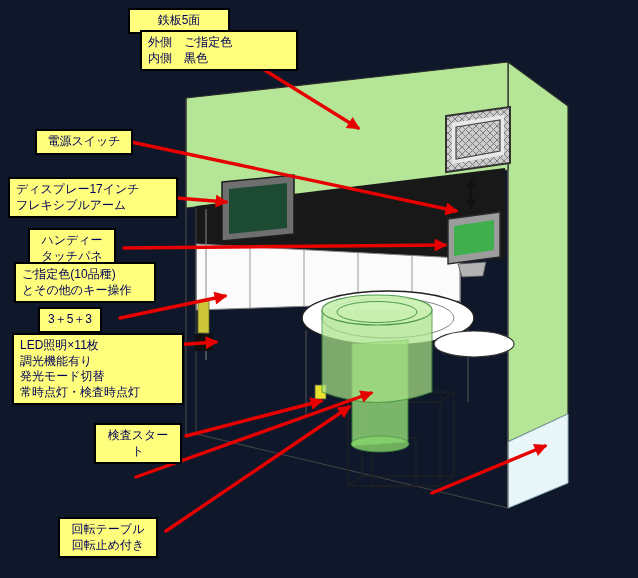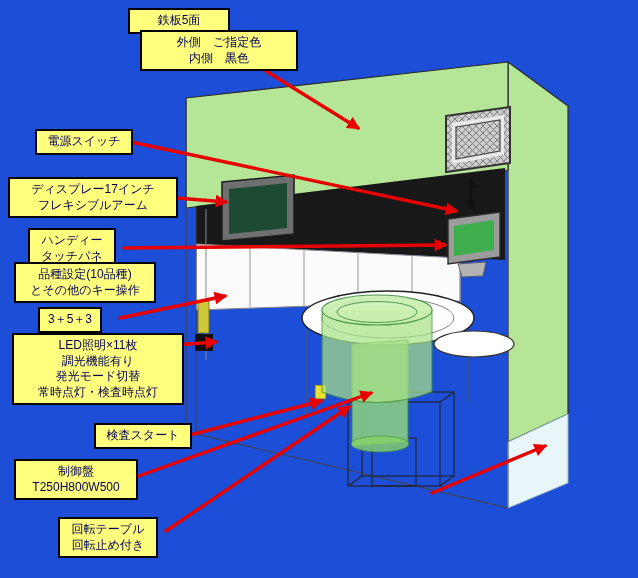--- a/index.html
+++ b/index.html
@@ -1,21 +1,21 @@
 <!DOCTYPE html>
 <html style="--label-bg: #ffff7d; --label-text: #00005a; --arrow-red: #e60000; --panel-green: #b5e596; --pvc-light: #e9f6f9; --dark-band: #181818; --screen-dark: #1d4a33; --screen-green: #3fae4d;"><head>
 <meta charset="utf-8">
 <style>
   html,body{margin:0;padding:0;background:#ffffff;}
-  .stage{position:relative;width:638px;height:578px;background:#1d4ed8;overflow:hidden;
+  .stage{position:relative;width:638px;height:578px;background:#0f172a;overflow:hidden;
          font-family:"Liberation Sans","DejaVu Sans",sans-serif;}
   .stage svg{position:absolute;left:0;top:0;z-index:1;}
   .label{position:absolute;box-sizing:border-box;border:2px solid #000;
          background:var(--label-bg,#ffff7d);color:var(--label-text,#00005a);
-         font-size:12px;line-height:1.3;padding:3px 6px;white-space:pre-line;z-index:2;text-align:center;}
+         font-size:12px;line-height:1.3;padding:3px 6px;white-space:pre-line;z-index:2;}
   .label.center{text-align:center;}
   .fill-green{fill:var(--panel-green,#b5e596);}
   .fill-pvc{fill:var(--pvc-light,#e9f6f9);}
   .fill-dark{fill:var(--dark-band,#181818);}
   .fill-screen-dark{fill:var(--screen-dark,#1d4a33);}
   .fill-screen-green{fill:var(--screen-green,#3fae4d);}
   .arrow-red{stroke:var(--arrow-red,#e60000);}
 </style>
 </head>
 <body>
@@ -113,25 +113,23 @@
   </svg>
 
   <div class="label center" style="left:128px;top:8px;width:102px">鉄板5面</div>
   <div class="label" style="left:140px;top:30px;width:158px">外側　ご指定色
 内側　黒色</div>
   <div class="label center" style="left:35px;top:129px;width:98px">電源スイッチ</div>
   <div class="label" style="left:8px;top:177px;width:170px">ディスプレー17インチ
 フレキシブルアーム</div>
   <div class="label center" style="left:28px;top:228px;width:88px">ハンディー
 タッチパネル</div>
-  <div class="label" style="left:14px;top:262px;width:142px">品種設定(10品種)
+  <div class="label" style="left:14px;top:262px;width:142px">ご指定色(10品種)
 とその他のキー操作</div>
   <div class="label center" style="left:38px;top:307px;width:64px">3＋5＋3</div>
   <div class="label" style="left:12px;top:333px;width:172px">LED照明×11枚
 調光機能有り
 発光モード切替
 常時点灯・検査時点灯</div>
-  <div class="label center" style="left:94px;top:423px;width:98px">検査スタート</div>
-  <div class="label" style="left:14px;top:459px;width:124px">制御盤
-T250H800W500</div>
+  <div class="label center" style="left:94px;top:423px;width:88px">検査スタート</div>
   <div class="label center" style="left:58px;top:517px;width:100px">回転テーブル
 回転止め付き</div>
 </div>
 
 </body></html>

